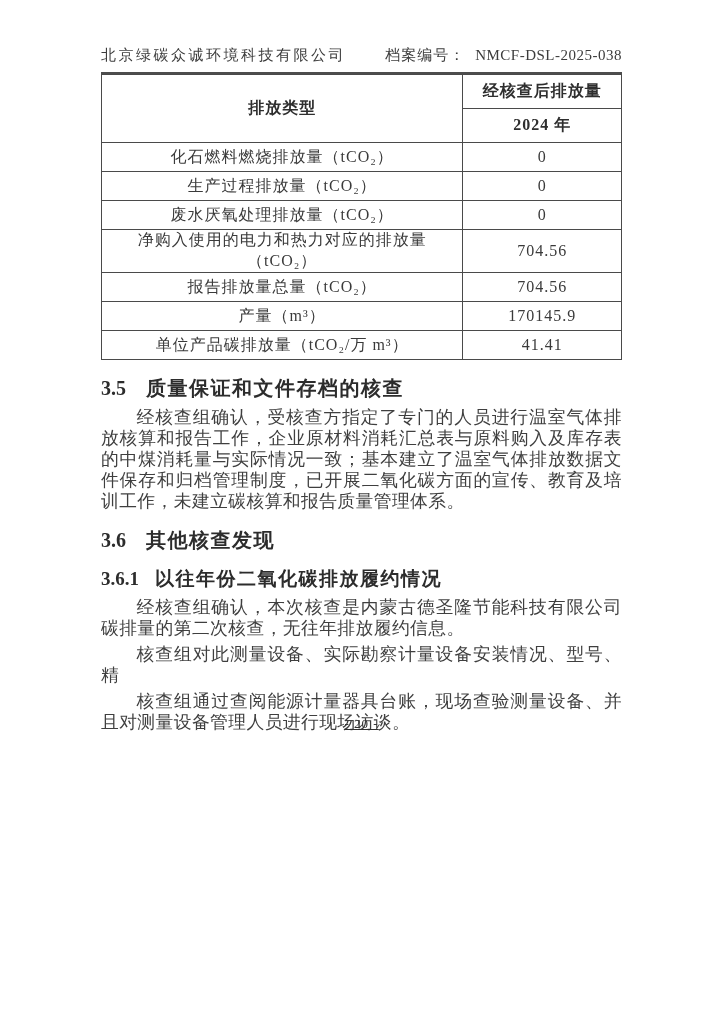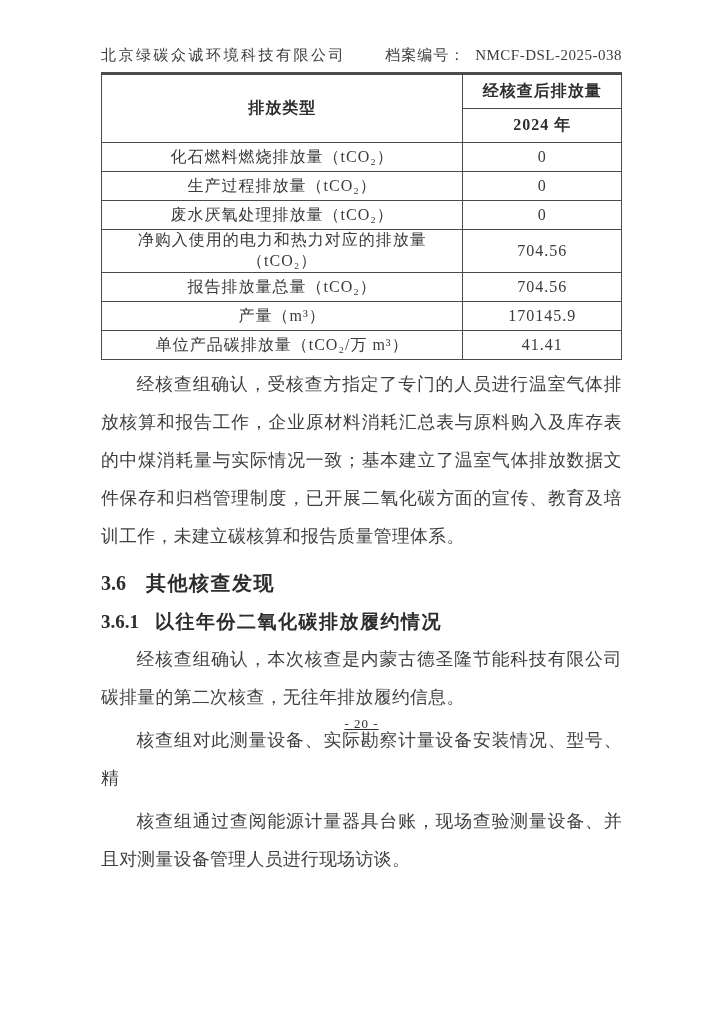--- a/index.html
+++ b/index.html
@@ -57,21 +57,21 @@
   }
   .sec-h2 .num { margin-right:20px; letter-spacing:0; }
   .sec-h3 {
     font-size:19px; font-weight:bold; color:#2c2c2c;
     margin-top:12px; letter-spacing:1.5px;
     display:flex; align-items:center;
   }
   .sec-h3 .num { margin-right:16px; letter-spacing:0; }
   
   .para {
-    font-size:17.8px; line-height:38px;
+    font-size:17.8px; line-height:21px;
     text-align:justify; text-indent:2em;
     color:#3f3f3f; letter-spacing:0.4px;
     margin-top:5px;
   }
   
   .page-footer {
     position:absolute; left:0; bottom:52px;
     width:100%; text-align:center;
     font-size:13px; color:#2f2f2f; letter-spacing:1px;text-decoration:underline;
   }
@@ -126,20 +126,24 @@
         <td>产量（m³）</td>
         <td>170145.9</td>
       </tr>
       <tr>
         <td>单位产品碳排放量（tCO₂/万 m³）</td>
         <td>41.41</td>
       </tr>
     </tbody>
   </table>
 
+  <div class="sec-h2">
+    <span class="num">3.5</span>
+    <span>质量保证和文件存档的核查</span>
+  </div>
   <p class="para">经核查组确认，受核查方指定了专门的人员进行温室气体排放核算和报告工作，企业原材料消耗汇总表与原料购入及库存表的中煤消耗量与实际情况一致；基本建立了温室气体排放数据文件保存和归档管理制度，已开展二氧化碳方面的宣传、教育及培训工作，未建立碳核算和报告质量管理体系。</p>
 
   <div class="sec-h2">
     <span class="num">3.6</span>
     <span>其他核查发现</span>
   </div>
 
   <div class="sec-h3">
     <span class="num">3.6.1</span>
     <span>以往年份二氧化碳排放履约情况</span>

